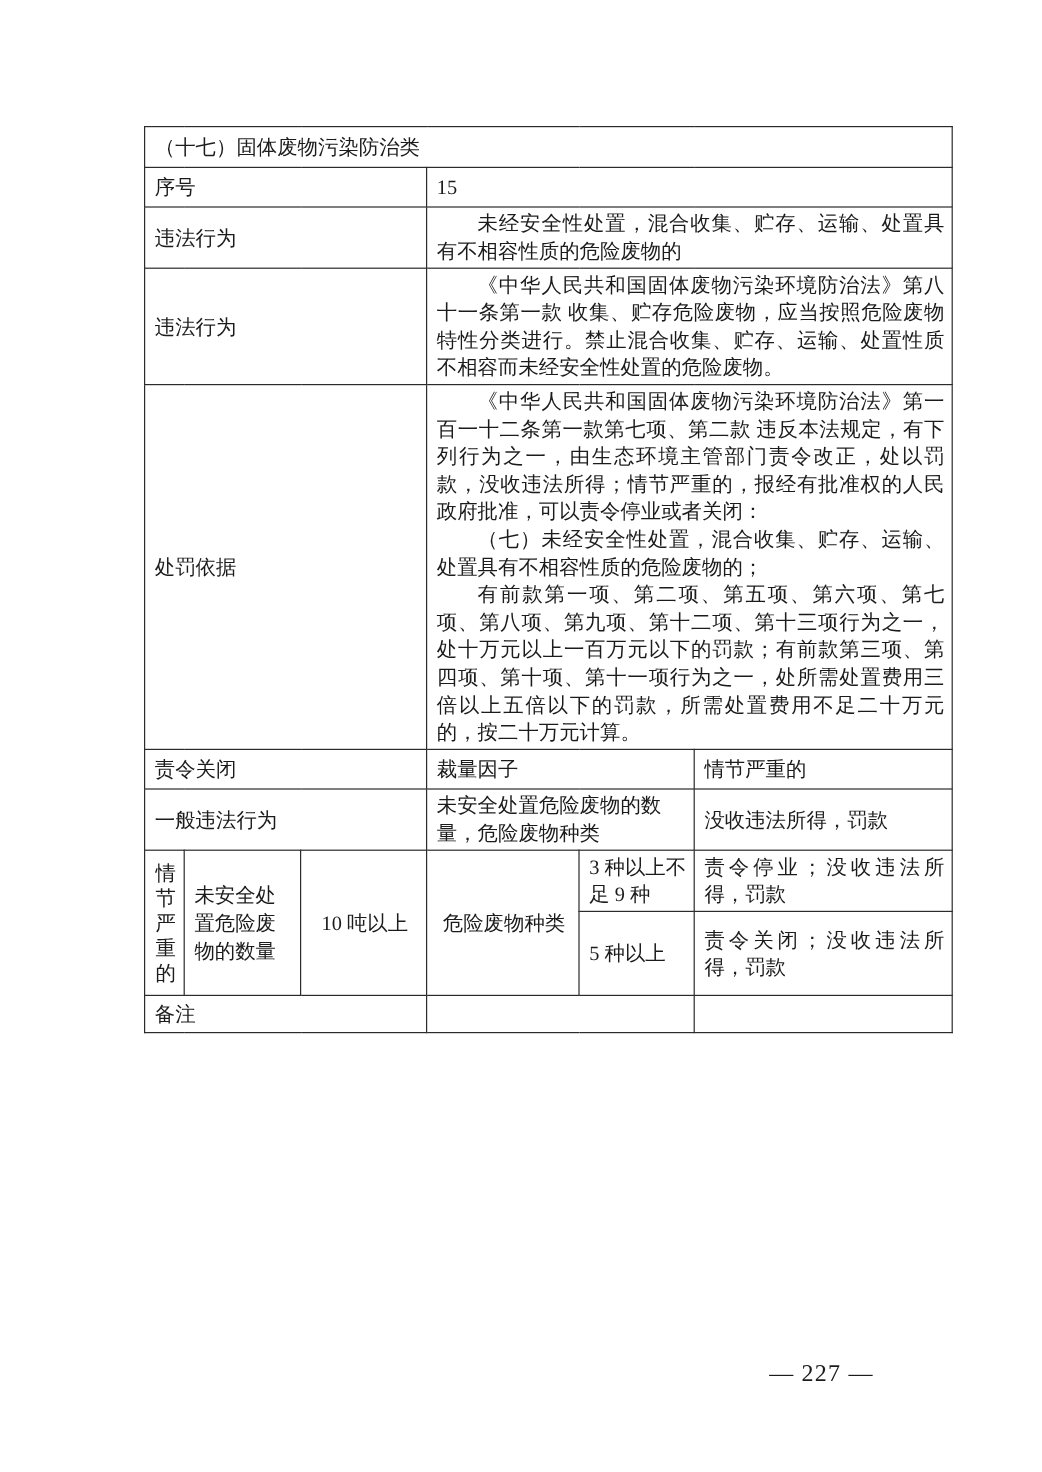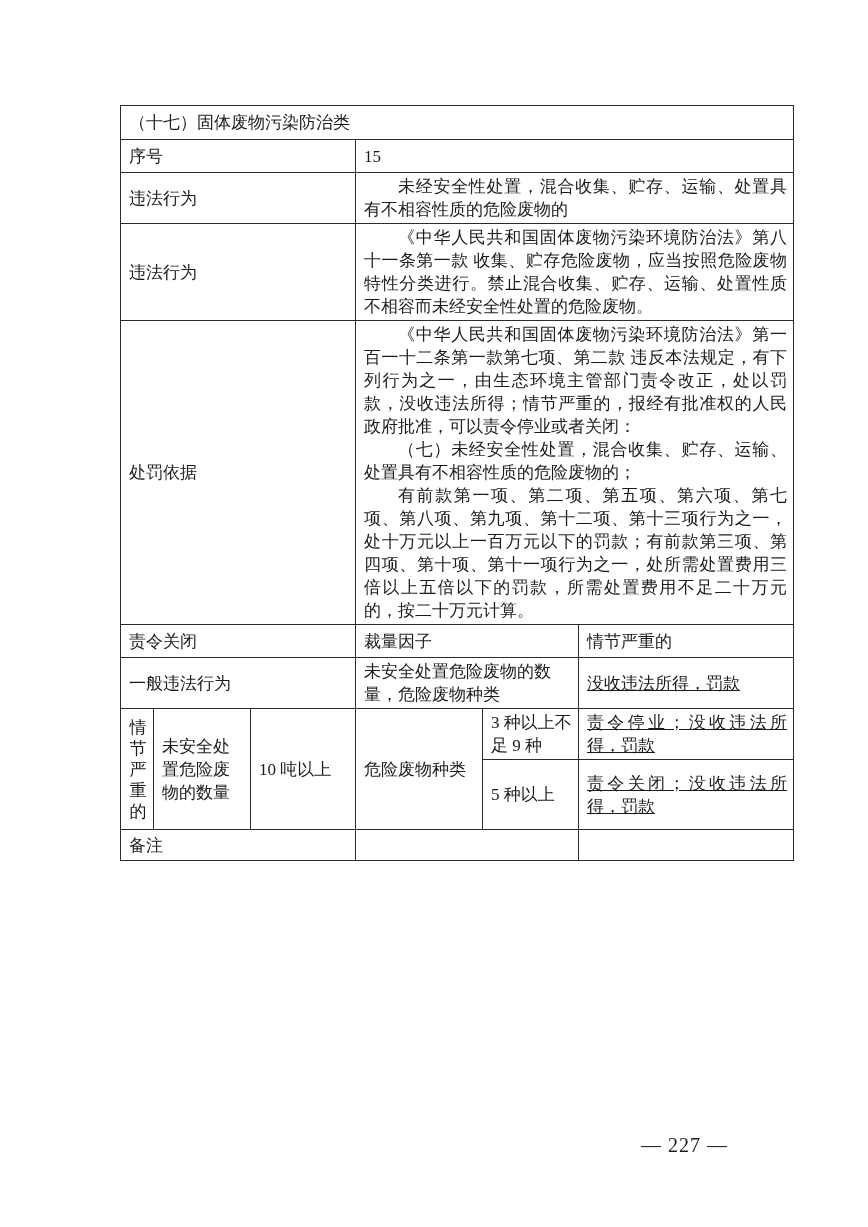--- a/index.html
+++ b/index.html
@@ -42,32 +42,32 @@
   tr.r-severe-a td { height: 39px; }
   tr.r-severe-b td { height: 65px; }
   tr.r-remark td { height: 26px; margin-top: 20px; }
 
   td.content p {
     margin: 0;
     text-indent: 2em;
     text-align: justify;
   }
   td.plain { text-align: left; }
-  td.center { padding-left: 4px; padding-right: 4px; }
+  td.center { text-align: center; padding-left: 4px; padding-right: 4px; }
   td.v-label {
     padding: 2px 0;
     text-align: center;
   }
   td.v-label span {
     display: block;
     line-height: 21px;
   }
   td.cond { vertical-align: middle; }
   td.cond-top { vertical-align: top; padding-top: 5px; }
-  td.penalty-cell { text-align: justify; text-decoration: underline; }
+  td.penalty-cell { text-align: justify; }
   .page-number {
     position: absolute;
     left: 641px;
     top: 1134px;
     width: 110px;
     font-size: 20px;
     letter-spacing: 1px;
     white-space: nowrap;
   }
 </style>

